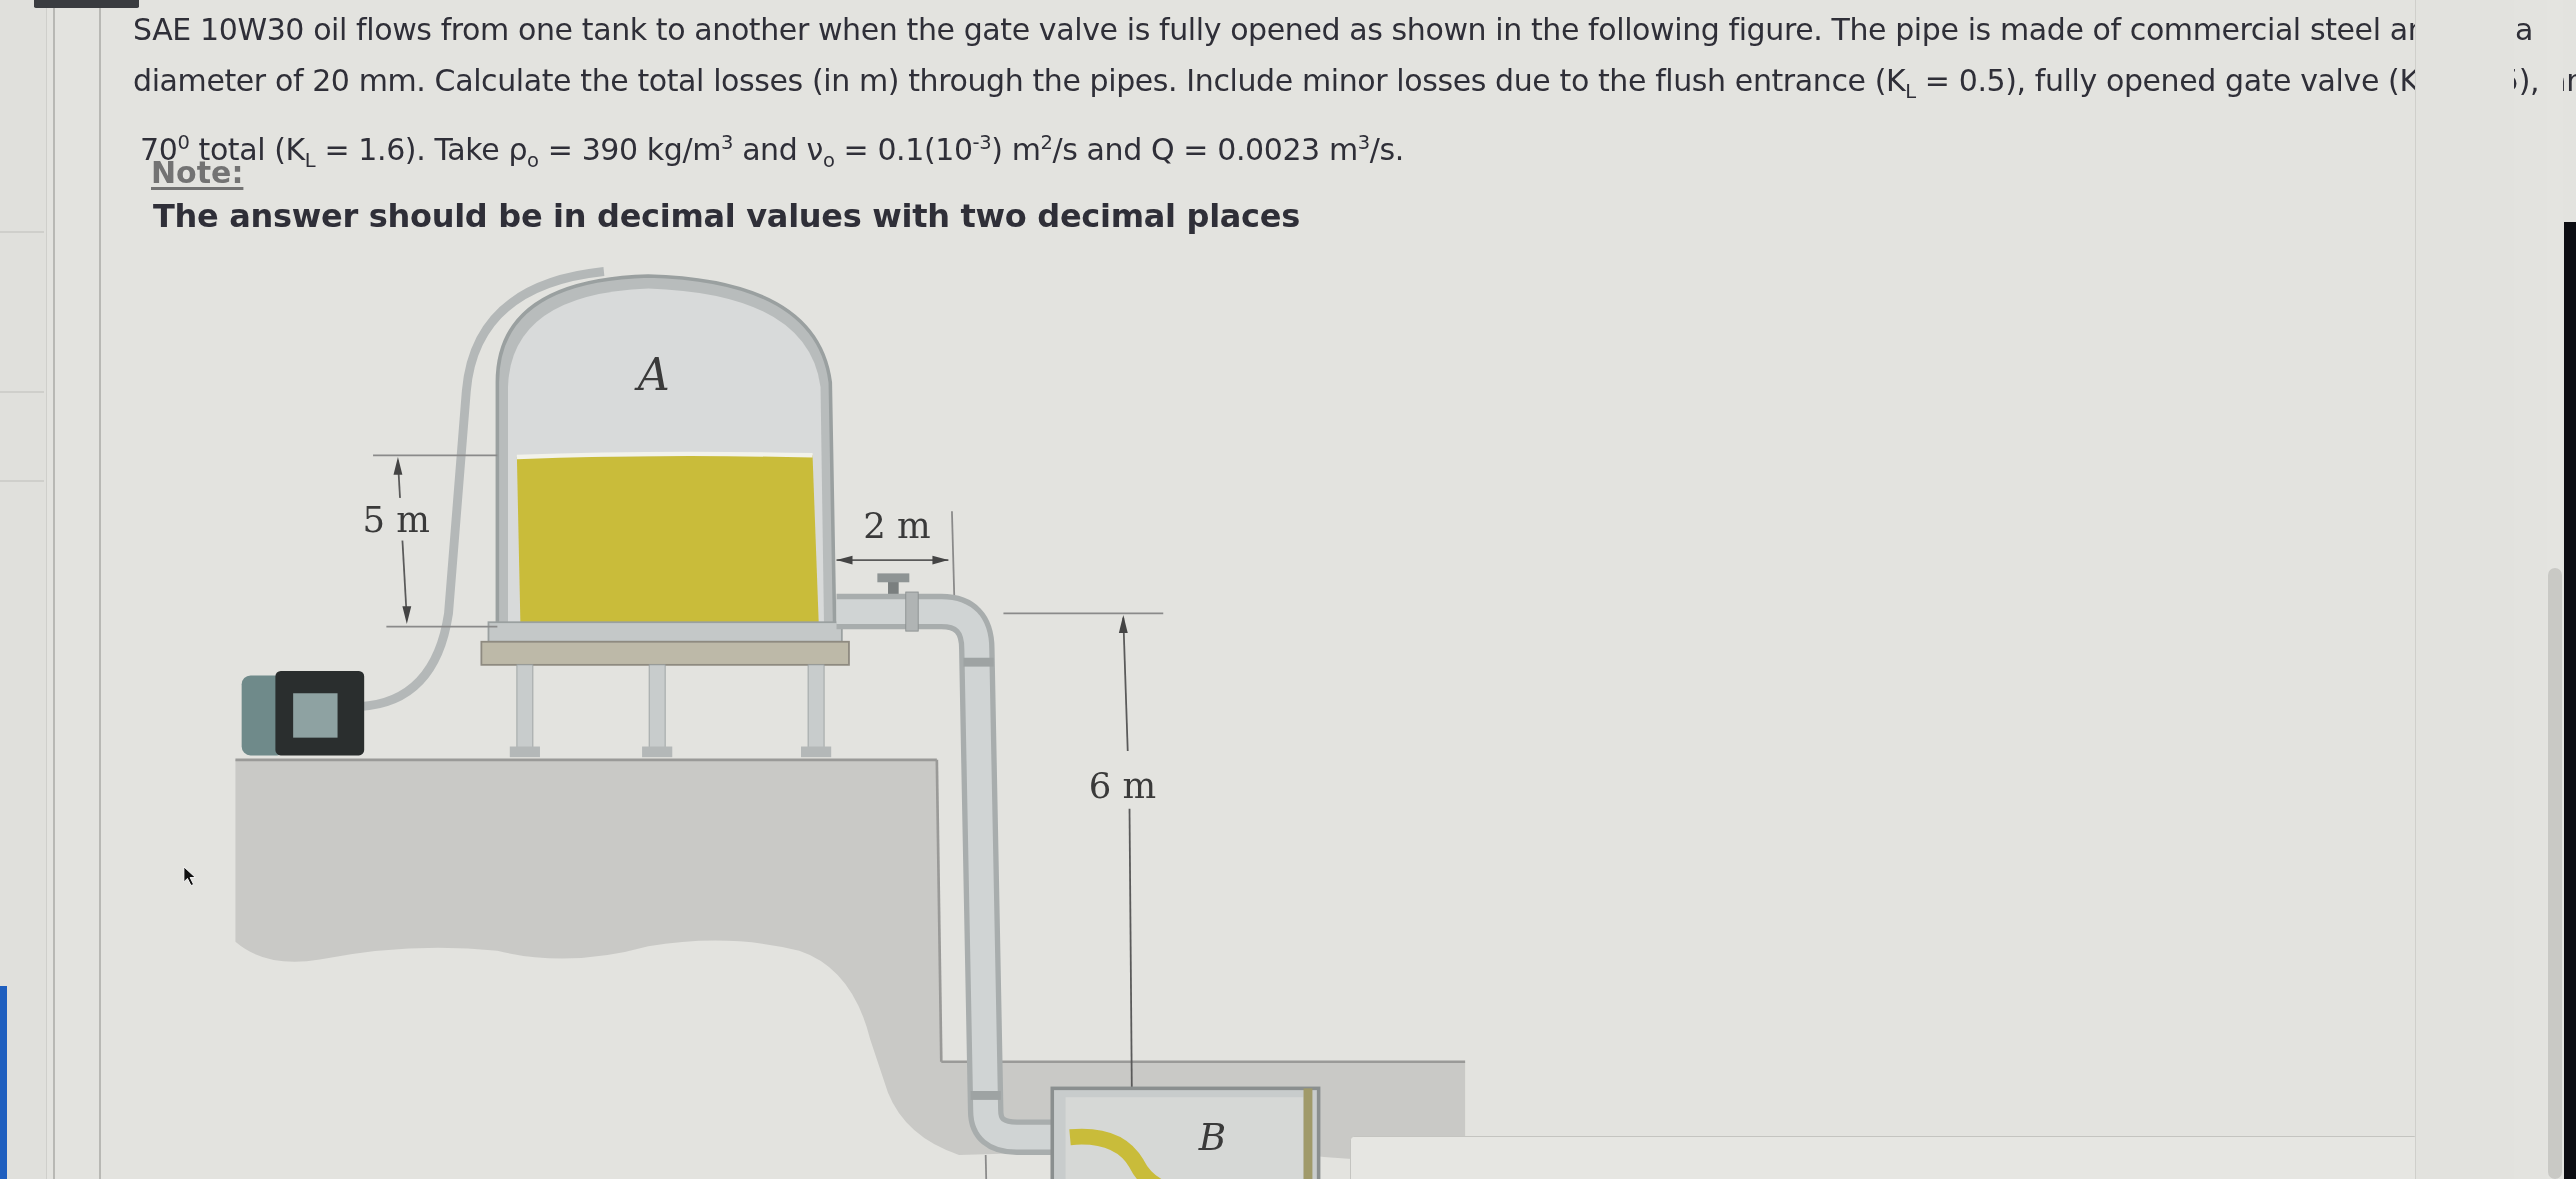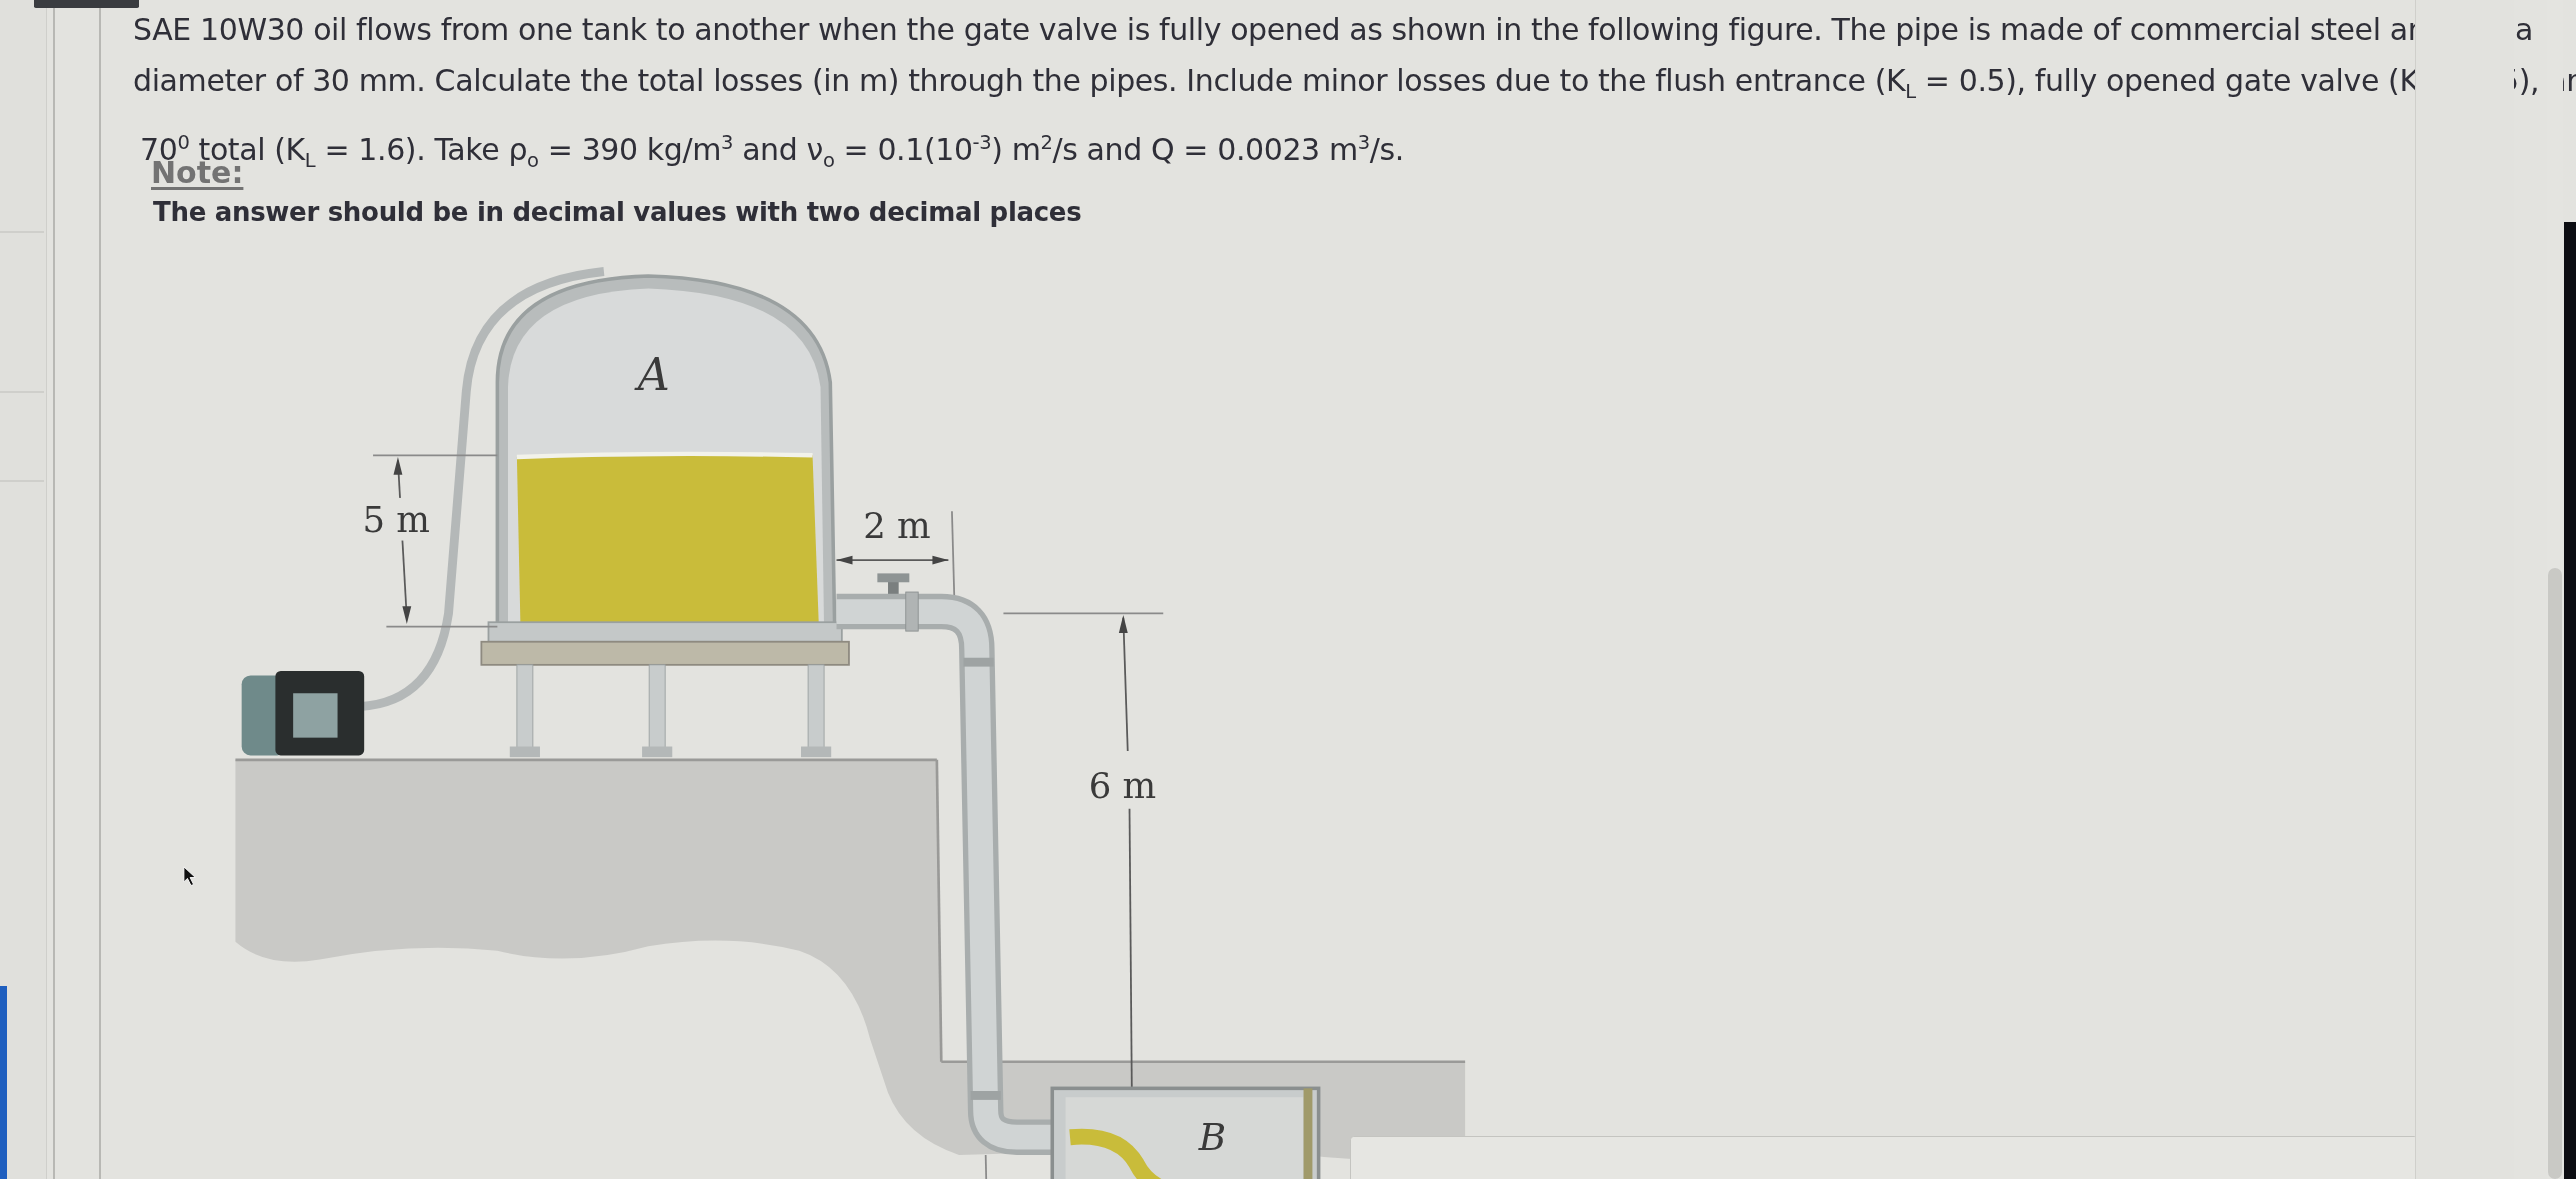--- a/index.html
+++ b/index.html
@@ -11,21 +11,21 @@
   .left-rail { position: absolute; left: 0; top: 0; width: 46px; height: 1179px; background: #e0e0dc; border-right: 1.8px solid #cfcfcb; }
   .left-rail .tick { position: absolute; left: 0; width: 44px; height: 1.8px; background: #cfcfcb; }
   .rail-line { position: absolute; top: 0; height: 1179px; width: 1.8px; background: #b8b8b4; }
   .top-tab { position: absolute; left: 34px; top: 0; width: 105px; height: 8px; background: #3a3c40; border-radius: 0 0 1.8px 1.8px; }
   .blue-edge { position: absolute; left: 0; top: 986px; width: 7px; height: 194px; background: #1f5fbf; }
   .question { position: absolute; left: 133px; top: 3.6px; width: 2398px; color: #2f2f38; font-size: 30px; line-height: 51px; letter-spacing: -0.4px; }
   .question .line { white-space: nowrap; }
   .question b { font-weight: normal; }
   .question sub, .question sup { font-size: 19.5px; }
   .note-head { position: absolute; left: 151px; top: 155px; font-size: 30px; font-weight: bold; color: #737373; text-decoration: underline; text-underline-offset: 4.4px; }
-  .note-body { position: absolute; left: 153px; top: 197px; font-size: 26px; font-weight: bold; color: #2f2f38; letter-spacing: -0.3px; }
+  .note-body { position: absolute; left: 153px; top: 197px; font-size: 32px; font-weight: bold; color: #2f2f38; letter-spacing: -0.3px; }
   .figure { position: absolute; left: 231px; top: 258px; width: 1243px; height: 922px; }
   .fig-label { font-family: "DejaVu Serif", serif; fill: #3a3a3a; }
   .cursor { position: absolute; left: 183px; top: 866px; }
   .answer-box { position: absolute; left: 1350px; top: 1136px; width: 1066px; height: 53px; border: 1.8px solid #c4c4c0; border-radius: 3.6px; background: #e6e6e2; }
   .right-panel { position: absolute; left: 2415px; top: 0; width: 98px; height: 1179px; border-left: 1.8px solid #cfcfcb; background: #e2e2de; }
   .scroll-track { position: absolute; left: 2547px; top: 0; width: 16px; height: 1179px; background: #e4e4e0; }
   .scroll-thumb { position: absolute; left: 2548px; top: 568px; width: 14px; height: 611px; background: #c9c9c5; border-radius: 7px; }
   .dark-edge { position: absolute; left: 2564px; top: 222px; width: 11.5px; height: 957px; background: #0c0d12; }
 </style>
 </head>
@@ -36,21 +36,21 @@
   <div class="tick" style="top:391px"></div>
   <div class="tick" style="top:480px"></div>
 </div>
 <div class="rail-line" style="left:53px"></div>
 <div class="rail-line" style="left:99px"></div>
 <div class="top-tab"></div>
 <div class="blue-edge"></div>
 
 <div class="question">
   <div class="line"><span>SAE 10W30 oil flows from one tank to another when the gate valve is fully opened as shown in the following figure. The pipe is made of commercial steel and has a</span></div>
-  <div class="line"><span>diameter of 30 mm. Calculate the </span><b>total losses (in m)</b><span> through the pipes. Include minor losses due to the flush entrance (K</span><sub>L</sub><span> = 0.5), fully opened gate valve (K</span><sub>L</sub><span> = 0.5), and two</span></div>
+  <div class="line"><span>diameter of 20 mm. Calculate the </span><b>total losses (in m)</b><span> through the pipes. Include minor losses due to the flush entrance (K</span><sub>L</sub><span> = 0.5), fully opened gate valve (K</span><sub>L</sub><span> = 0.5), and two</span></div>
   <div class="line" style="padding-left:7px"><span>70</span><sup>0</sup><span> total (K</span><sub>L</sub><span> = 1.6). Take ρ</span><sub>o</sub><span> = 390 kg/m</span><sup>3</sup><span> and ν</span><sub>o</sub><span> = 0.1(10</span><sup>-3</sup><span>) m</span><sup>2</sup><span>/s and Q = 0.0023 m</span><sup>3</sup><span>/s.</span></div>
 </div>
 <div class="note-head">Note:</div>
 <div class="note-body">The answer should be in decimal values with two decimal places</div>
 
 <svg class="figure" viewBox="0 0 1400 1038" width="1243" height="922">
 
   <path d="M5 565 L795 565 L800 905 L1390 905 L1390 1000 Q1300 1030 1150 1000 L820 1010 Q760 990 740 940 L720 880 Q700 800 640 780 Q560 760 470 775 Q380 800 300 780 Q200 770 100 790 Q40 800 5 770 Z" fill="#c9c9c6"></path>
   <line x1="5" y1="565" x2="795" y2="565" stroke="#9a9a98" stroke-width="3"></line>
   <line x1="795" y1="565" x2="800" y2="905" stroke="#9a9a98" stroke-width="3"></line>

